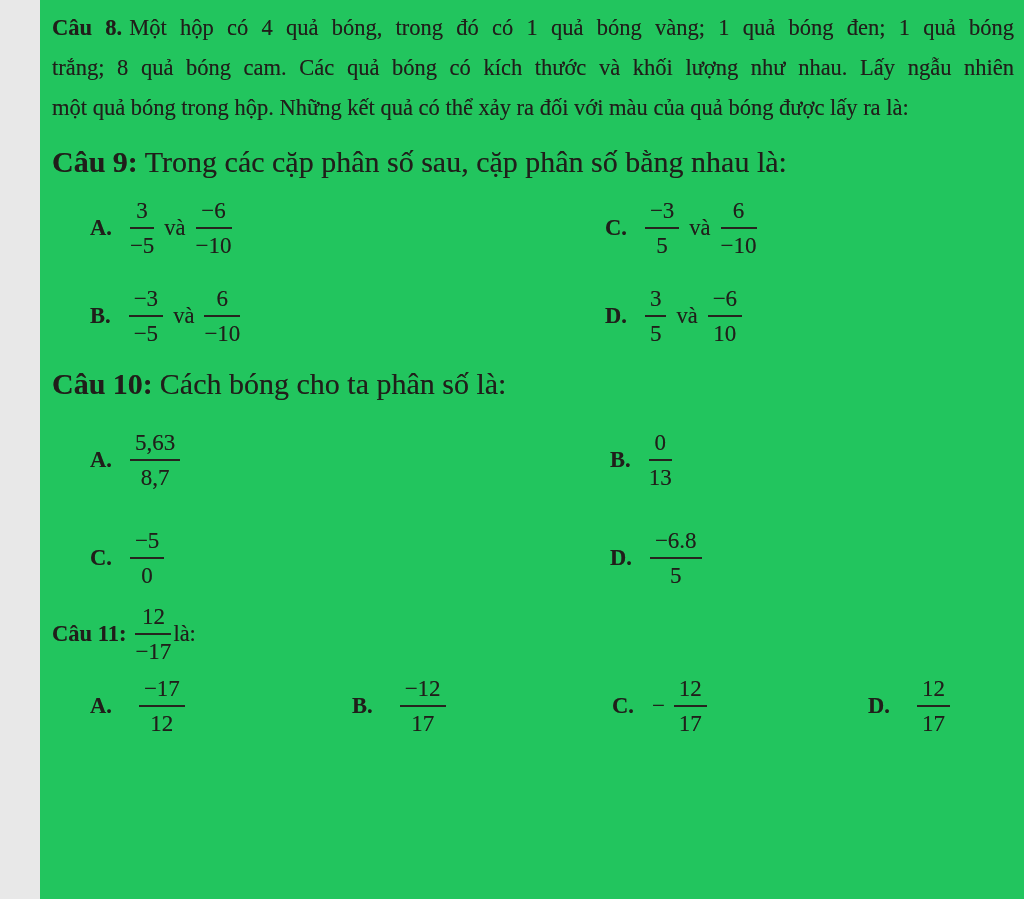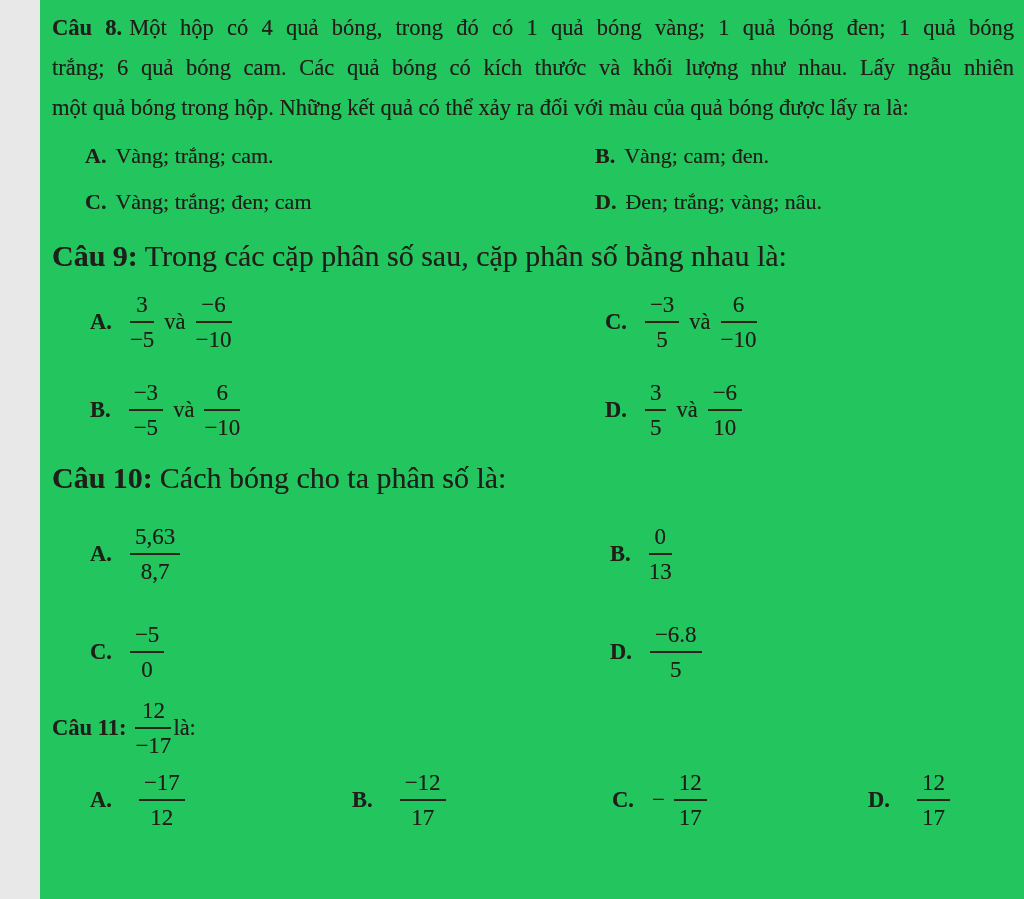--- a/index.html
+++ b/index.html
@@ -41,37 +41,23 @@
 </head>
 <body>
 
 <div class="page" style="background: #22c55e; color: rgb(32, 30, 26); margin-left: 40px;">
   <div class="content">
 
     <div>
       <div class="qline just">
         <span class="qlabel">Câu 8.</span><span>Một hộp  có 4 quả bóng, trong đó có 1 quả bóng vàng; 1 quả bóng đen; 1 quả bóng</span>
       </div>
-      <div class="qline just">trắng; 6 quả bóng cam. Các quả bóng có kích thước và khối lượng như nhau. Lấy ngẫu nhiên</div>
+      <div class="qline just">trắng; 8 quả bóng cam. Các quả bóng có kích thước và khối lượng như nhau. Lấy ngẫu nhiên</div>
       <div class="qline">một quả bóng trong hộp. Những kết quả có thể xảy ra đối với màu của quả bóng được lấy ra là:</div>
 
-      <div class="opt-grid q8-grid">
-        <div>
-          <span class="olabel">A.</span><span>Vàng; trắng; cam.</span>
-        </div>
-        <div>
-          <span class="olabel">B.</span><span>Vàng; cam; đen.</span>
-        </div>
-        <div>
-          <span class="olabel">C.</span><span>Vàng; trắng; đen; cam</span>
-        </div>
-        <div>
-          <span class="olabel">D.</span><span>Đen; trắng; vàng; nâu.</span>
-        </div>
-      </div>
     </div>
 
     <div>
       <div class="sec-title">
         <span class="qlabel">Câu 9:</span><span>Trong các cặp phân số sau, cặp phân số bằng nhau là:</span>
       </div>
       <div class="opt-grid frac-grid">
 
         <div class="fopt">
           <span class="olabel">A.</span>

